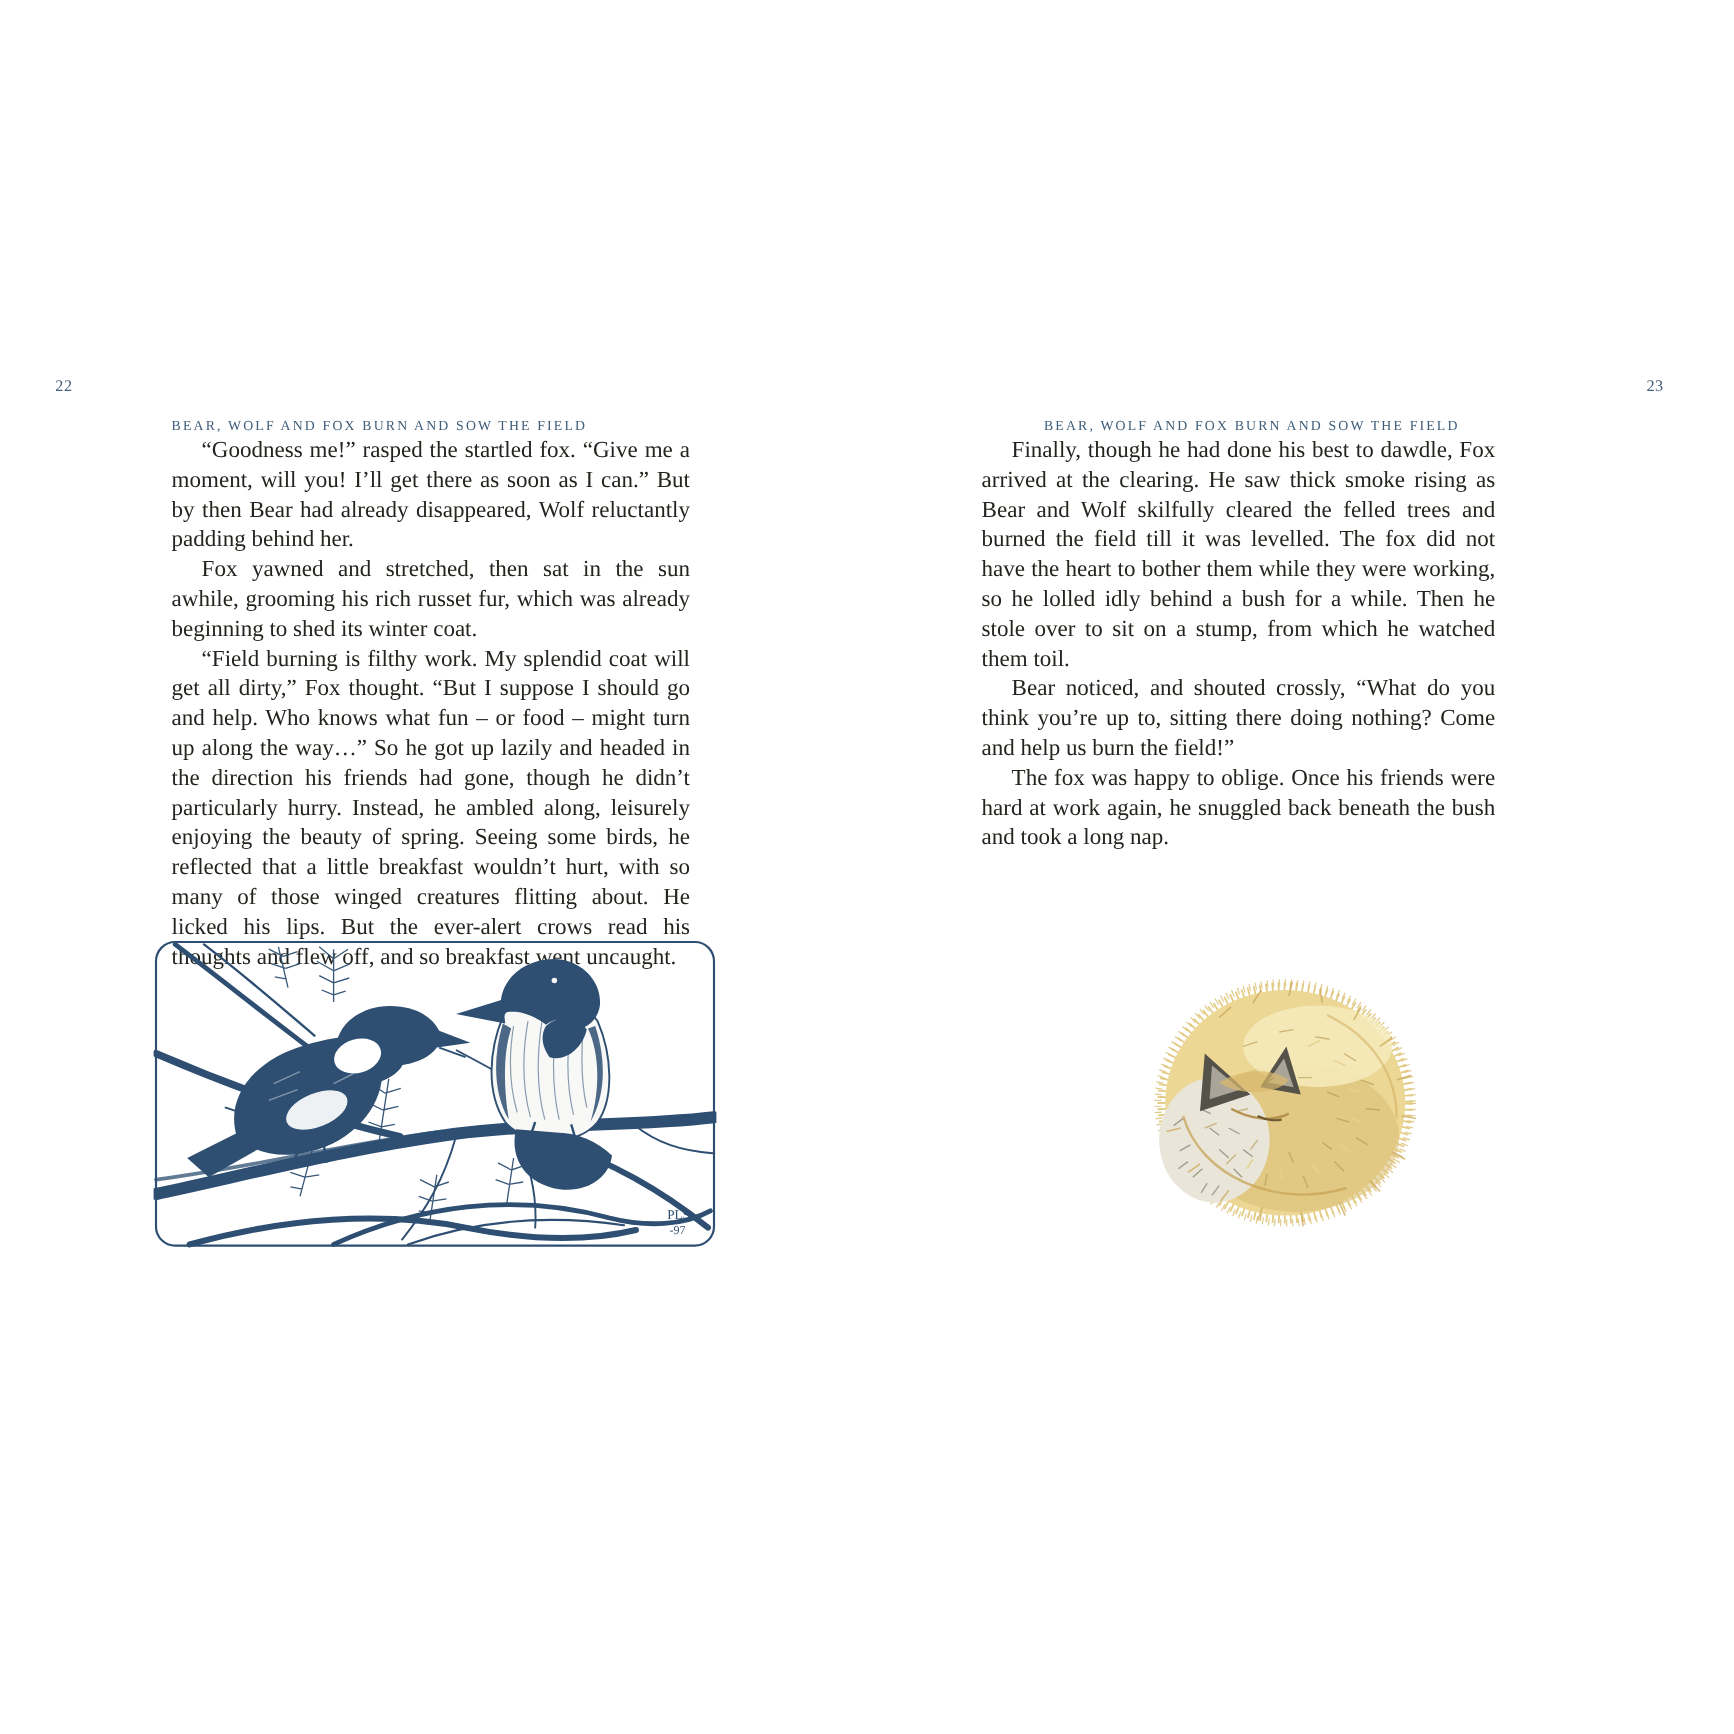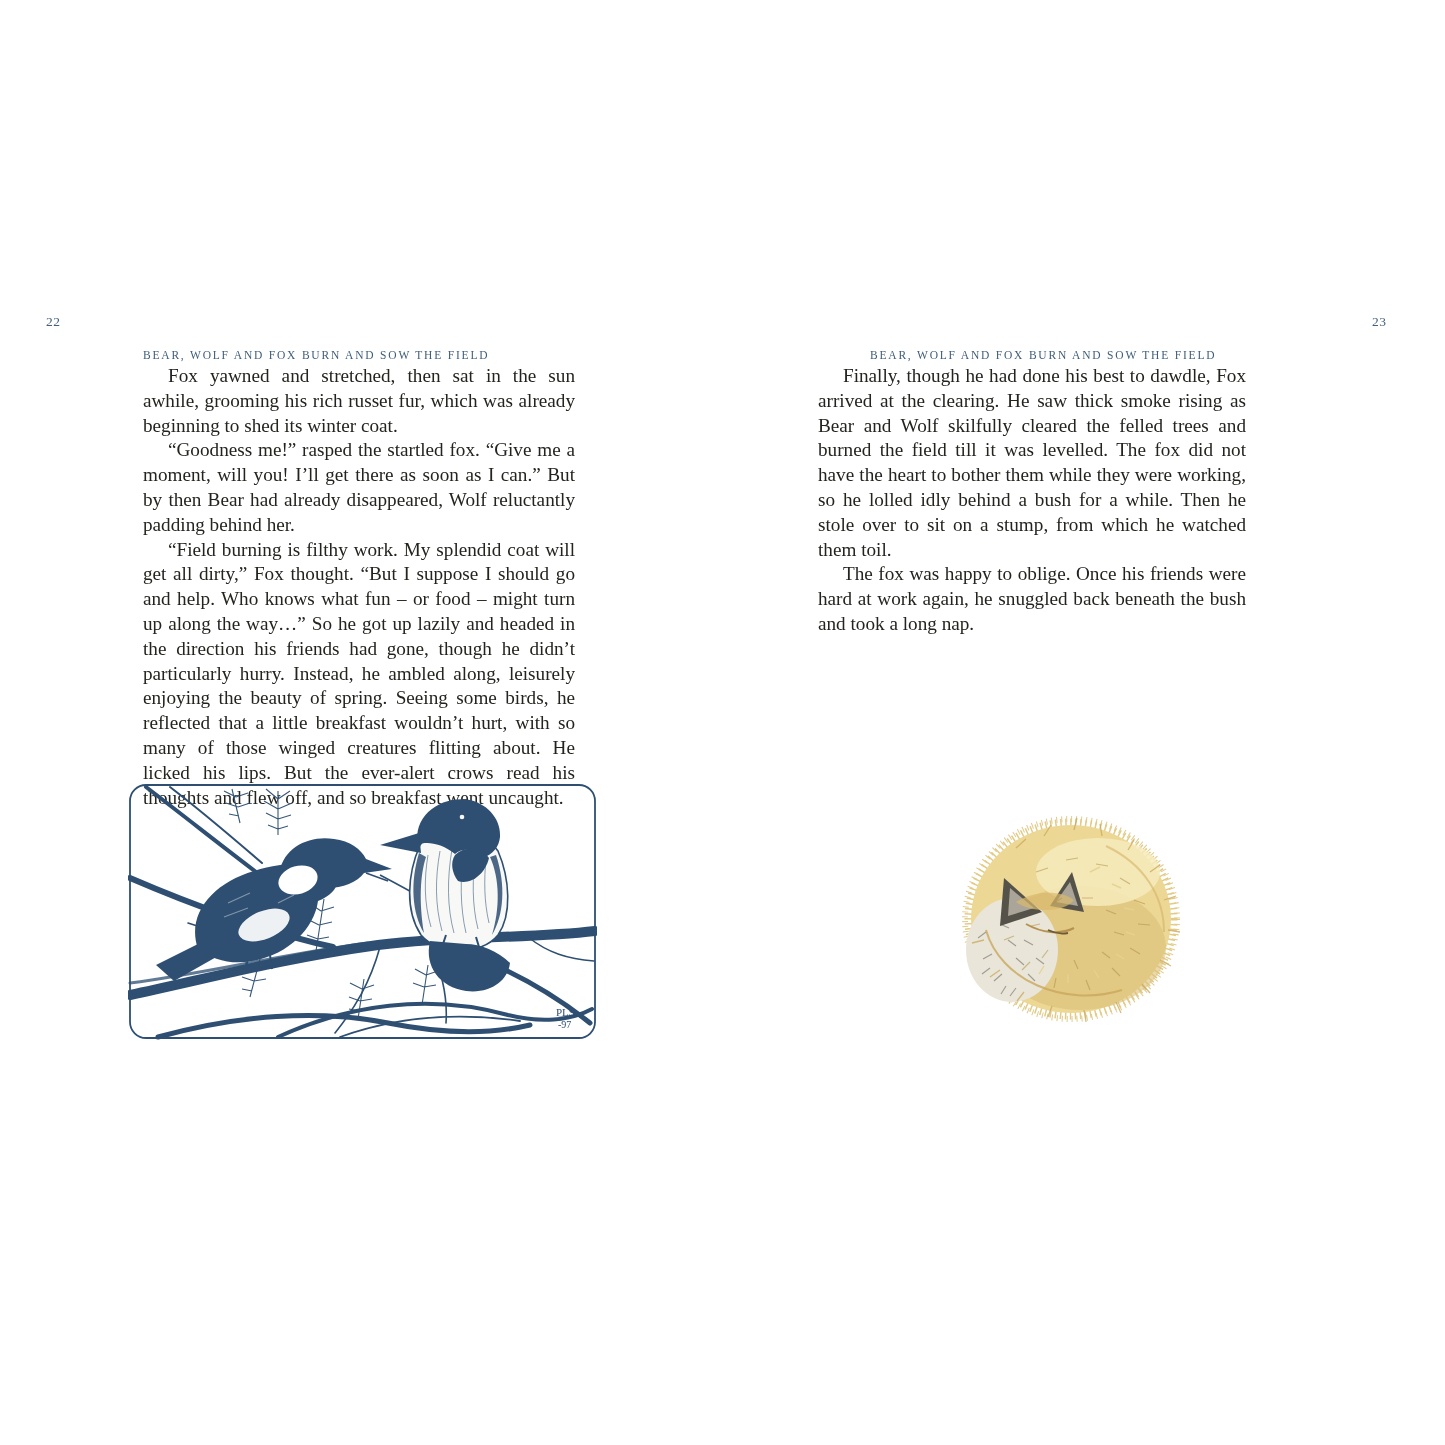--- a/index.html
+++ b/index.html
@@ -35,22 +35,22 @@
 </style>
 </head>
 <body>
 
 <div>
 
   <span class="page-number pn-left">22</span>
   <div class="running-head rh-left">BEAR, WOLF AND FOX BURN AND SOW THE FIELD</div>
 
   <div class="body-text bt-left">
+    <p>“Goodness me!” rasped the startled fox. “Give me a moment, will you! I’ll get there as soon as I can.” But by then Bear had already disappeared, Wolf reluctantly padding behind her.</p>
     <p>Fox yawned and stretched, then sat in the sun awhile, grooming his rich russet fur, which was already beginning to shed its winter coat.</p>
-    <p>“Goodness me!” rasped the startled fox. “Give me a moment, will you! I’ll get there as soon as I can.” But by then Bear had already disappeared, Wolf reluctantly padding behind her.</p>
     <p>“Field burning is filthy work. My splendid coat will get all dirty,” Fox thought. “But I suppose I should go and help. Who knows what fun – or food – might turn up along the way…” So he got up lazily and headed in the direction his friends had gone, though he didn’t particularly hurry. Instead, he ambled along, leisurely enjoying the beauty of spring. Seeing some birds, he reflected that a little breakfast wouldn’t hurt, with so many of those winged creatures flitting about. He licked his lips. But the ever-alert crows read his thoughts and flew off, and so breakfast went uncaught.</p>
   </div>
 
   <figure class="fig-crows">
     <svg width="469" height="258" viewBox="0 0 469 258">
 
       <rect x="2" y="2" width="465" height="253" rx="16" fill="none" stroke="#2e4f72" stroke-width="1.8"></rect>
 
       <g stroke="#2e4f72" fill="none" stroke-linecap="round">
         <path d="M2,212 C70,198 150,176 250,162 C330,152 400,156 467,148" stroke-width="10"></path>
@@ -102,20 +102,21 @@
       <text class="sig-text" x="428" y="233" font-size="11" fill="#2e4f72">PLS</text>
       <text class="sig-text" x="430" y="245" font-size="10" fill="#2e4f72">-97</text>
     </svg>
   </figure>
 
   <div class="running-head rh-right">BEAR, WOLF AND FOX BURN AND SOW THE FIELD</div>
   <span class="page-number pn-right">23</span>
 
   <div class="body-text bt-right">
     <p>Finally, though he had done his best to dawdle, Fox arrived at the clearing. He saw thick smoke rising as Bear and Wolf skilfully cleared the felled trees and burned the field till it was levelled. The fox did not have the heart to bother them while they were working, so he lolled idly behind a bush for a while. Then he stole over to sit on a stump, from which he watched them toil.</p>
+    <p>Bear noticed, and shouted crossly, “What do you think you’re up to, sitting there doing nothing? Come and help us burn the field!”</p>
     <p>The fox was happy to oblige. Once his friends were hard at work again, he snuggled back beneath the bush and took a long nap.</p>
   </div>
 
   <figure class="fig-fox">
     <svg width="234" height="218" viewBox="0 0 234 218">
 
       <ellipse cx="115" cy="107" rx="106" ry="100" fill="none" stroke="#d8bd72" stroke-width="6" stroke-dasharray="1 4" opacity="0.8"></ellipse>
       <ellipse cx="115" cy="107" rx="102" ry="96" fill="none" stroke="#e3cb84" stroke-width="9" stroke-dasharray="1.5 3.5"></ellipse>
 
       <ellipse cx="115" cy="107" rx="100" ry="94" fill="#ecd795"></ellipse>

